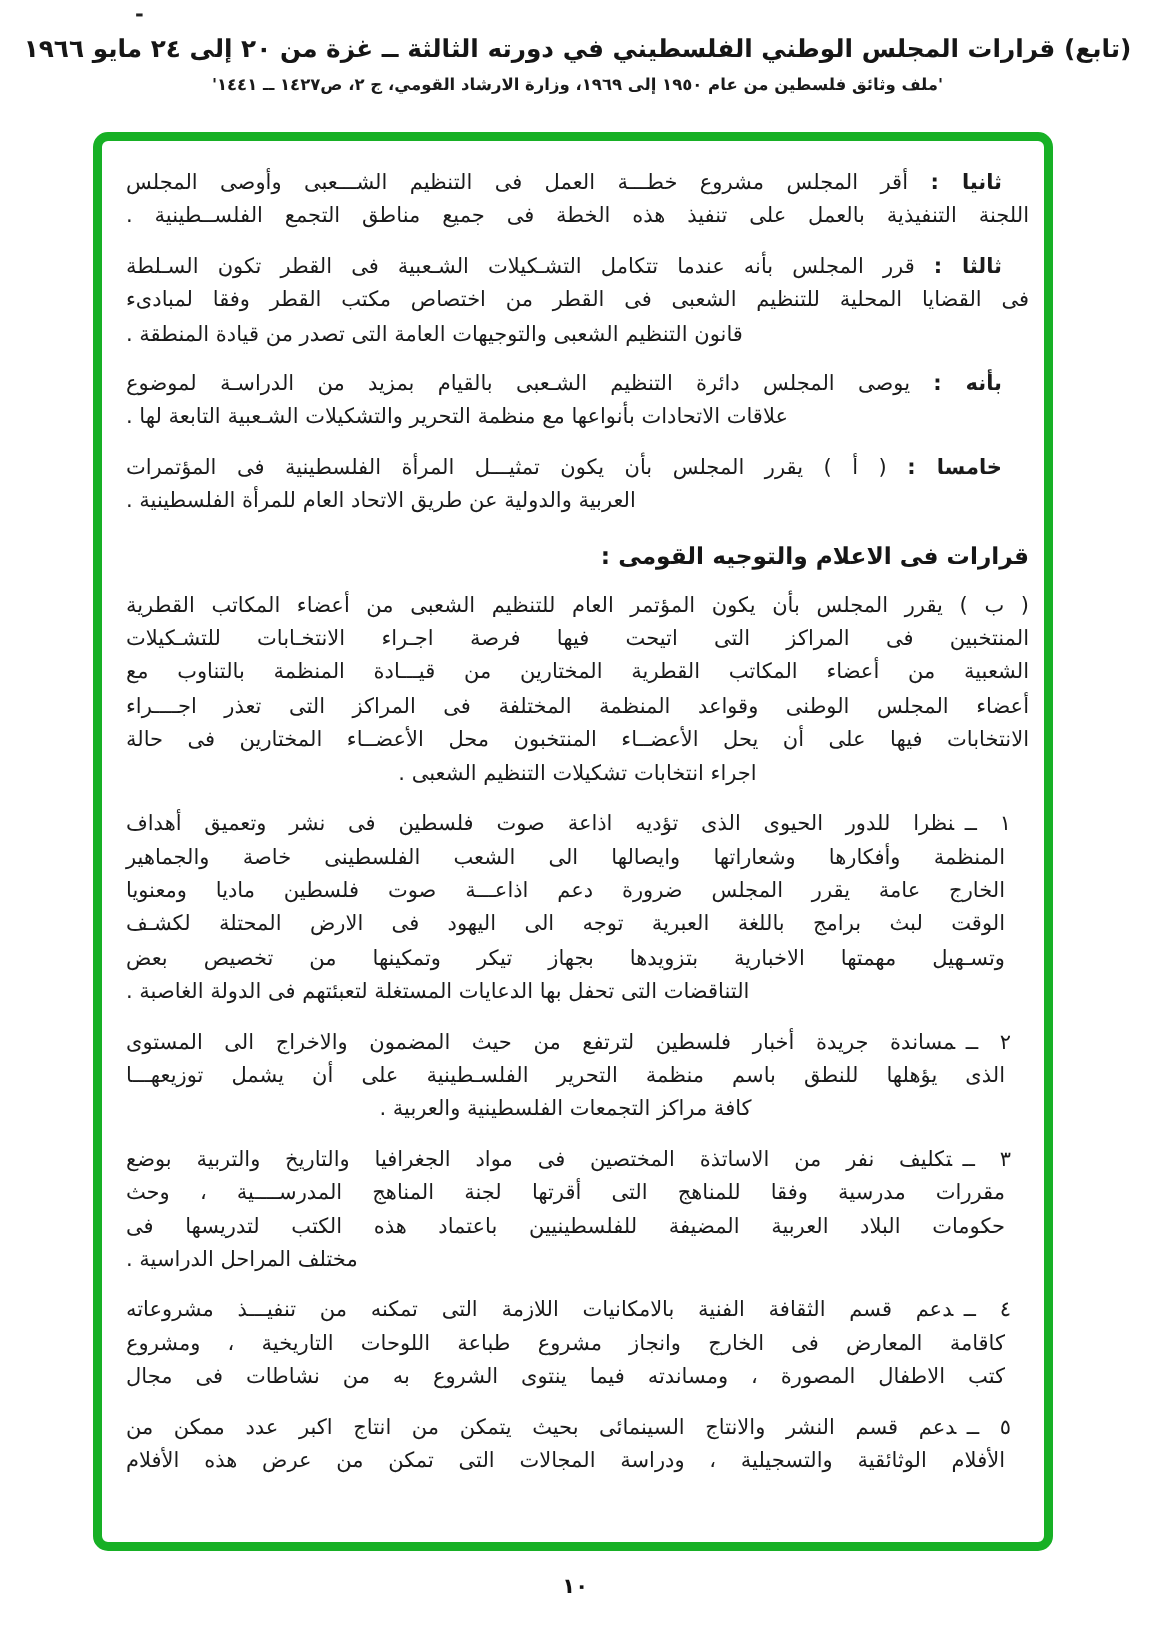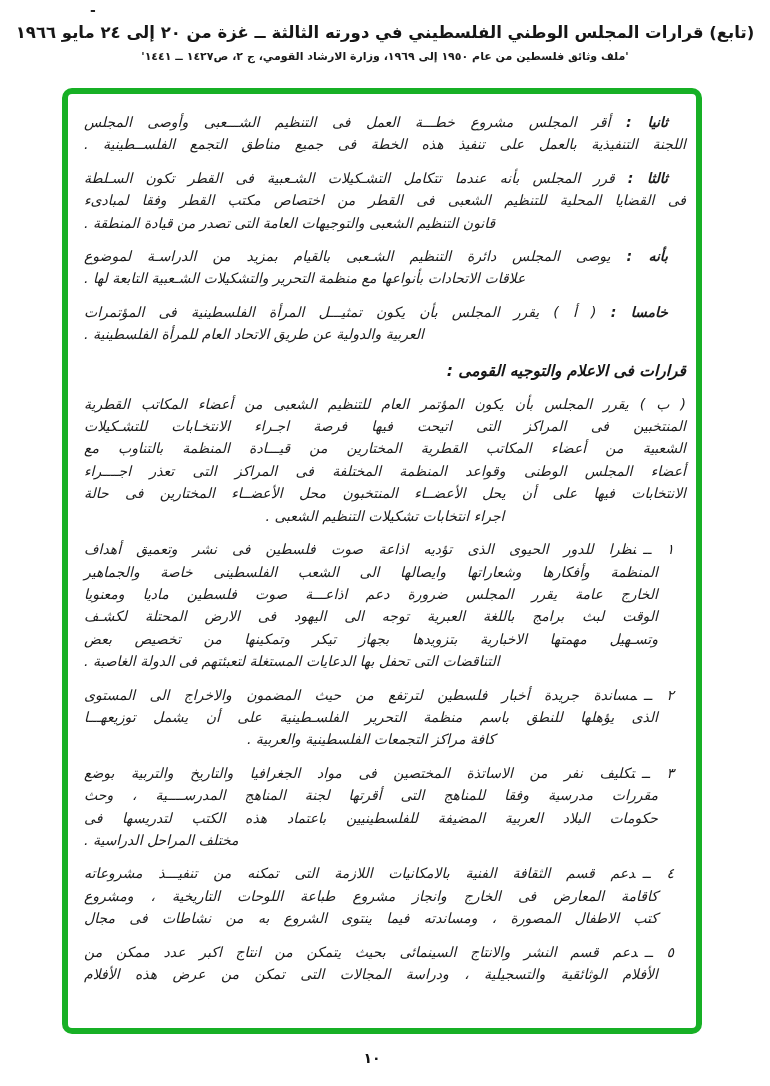--- a/index.html
+++ b/index.html
@@ -20,36 +20,35 @@
   
   .frame{
     position:absolute;left:62px;top:88px;width:640px;height:946px;
     border:6px solid #17b025;border-radius:10px;box-sizing:border-box;
     background:#ffffff;
   }
   .doc{
     position:absolute;left:68px;top:94px;width:628px;height:702px;
     box-sizing:border-box;padding:17px 10px 0 16px;
     direction:rtl;
-    font-style:italic;
   }
   .line{font-size:14px;line-height:22.4px;color:#1b1b1b;text-align:justify;}
   .line.j{text-align:justify;text-align-last:justify;}
   .line.l{text-align:left;}
   .line.c{text-align:center;}
   .block{margin:0 0 11px 0;}
   .block.para .line.first.indent{text-indent:18px;}
   .block .lead{font-weight:bold;}
   .block .lead.plain{font-weight:normal;}
-  .block.item .line{margin-right:28px;}
+  .block.item .line{margin-right:16px;}
   .block.item .line.first{margin-right:12px;}
   .block.item .num{padding-left:7px;}
   .block.heading{font-size:15.5px;font-weight:bold;text-align:right;margin:16px 0 13px 0;}
   
-  .pageno{position:absolute;left:352px;top:1050px;width:40px;text-align:center;
+  .pageno{position:absolute;left:352px;top:1050px;width:40px;text-align:right;
           font-size:14px;font-weight:bold;color:#111;}
 </style>
 </head>
 <body>
 
 <div class="page">
 
   <span class="stray">-</span>
 
   <div class="header">

